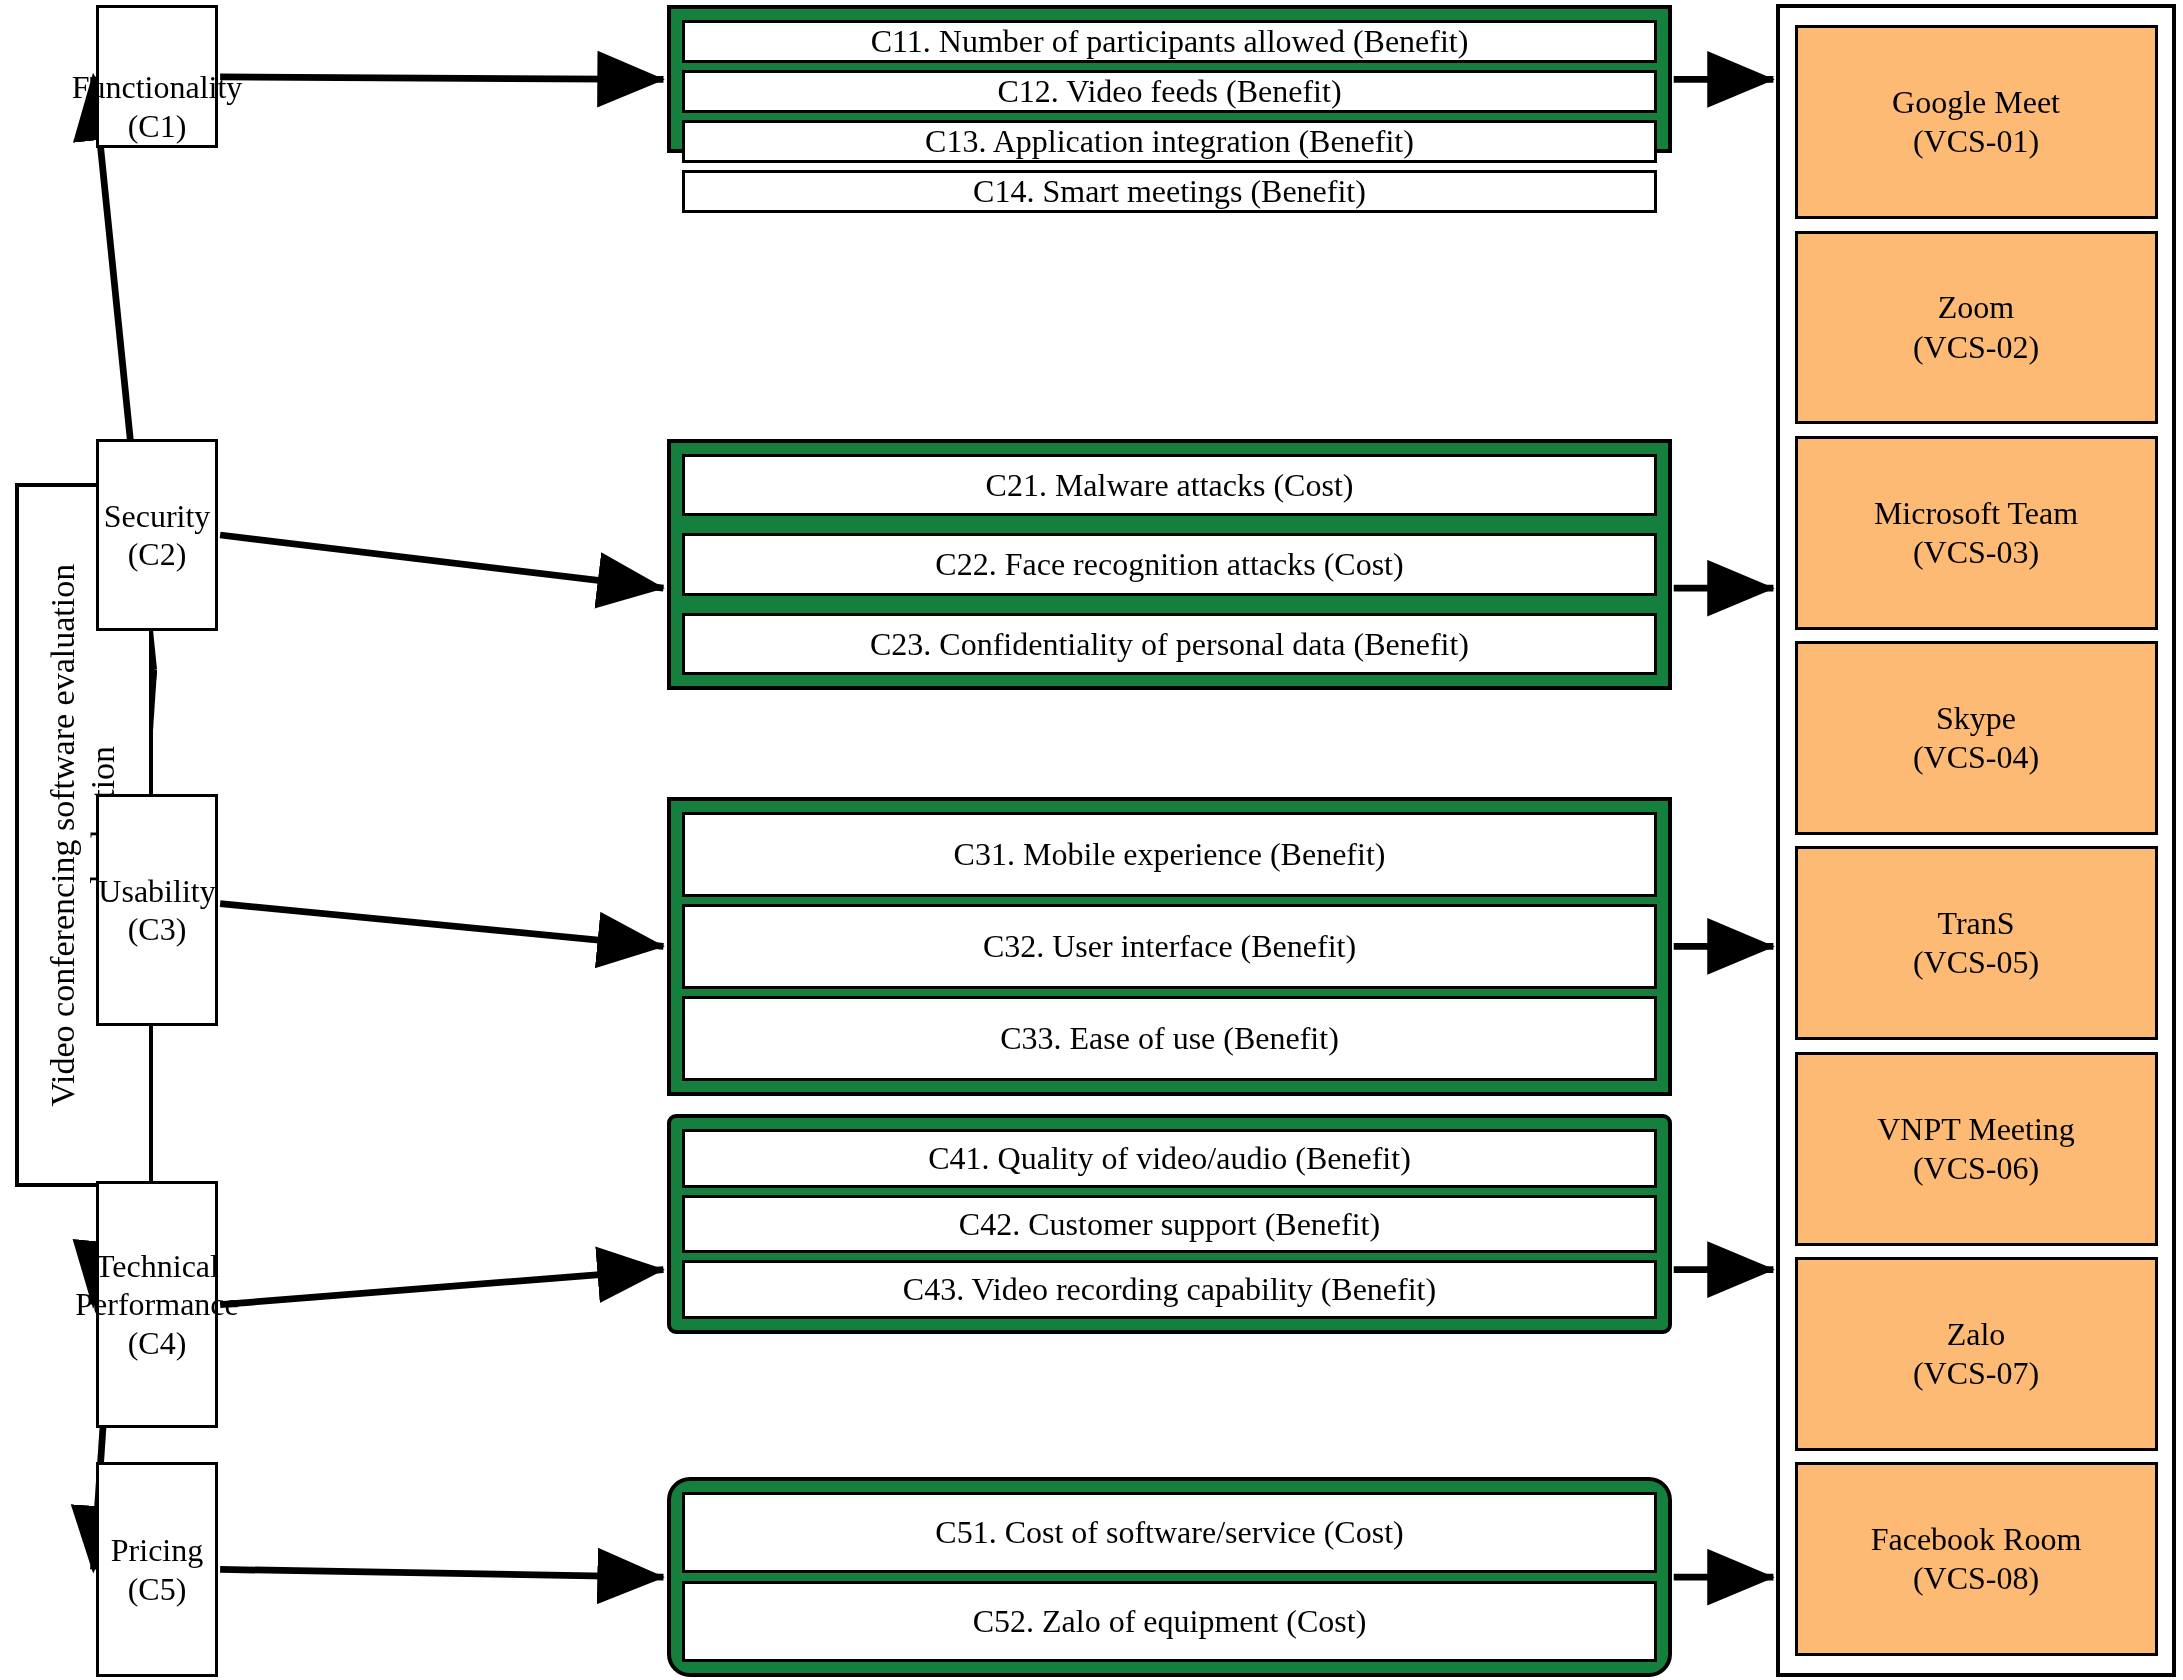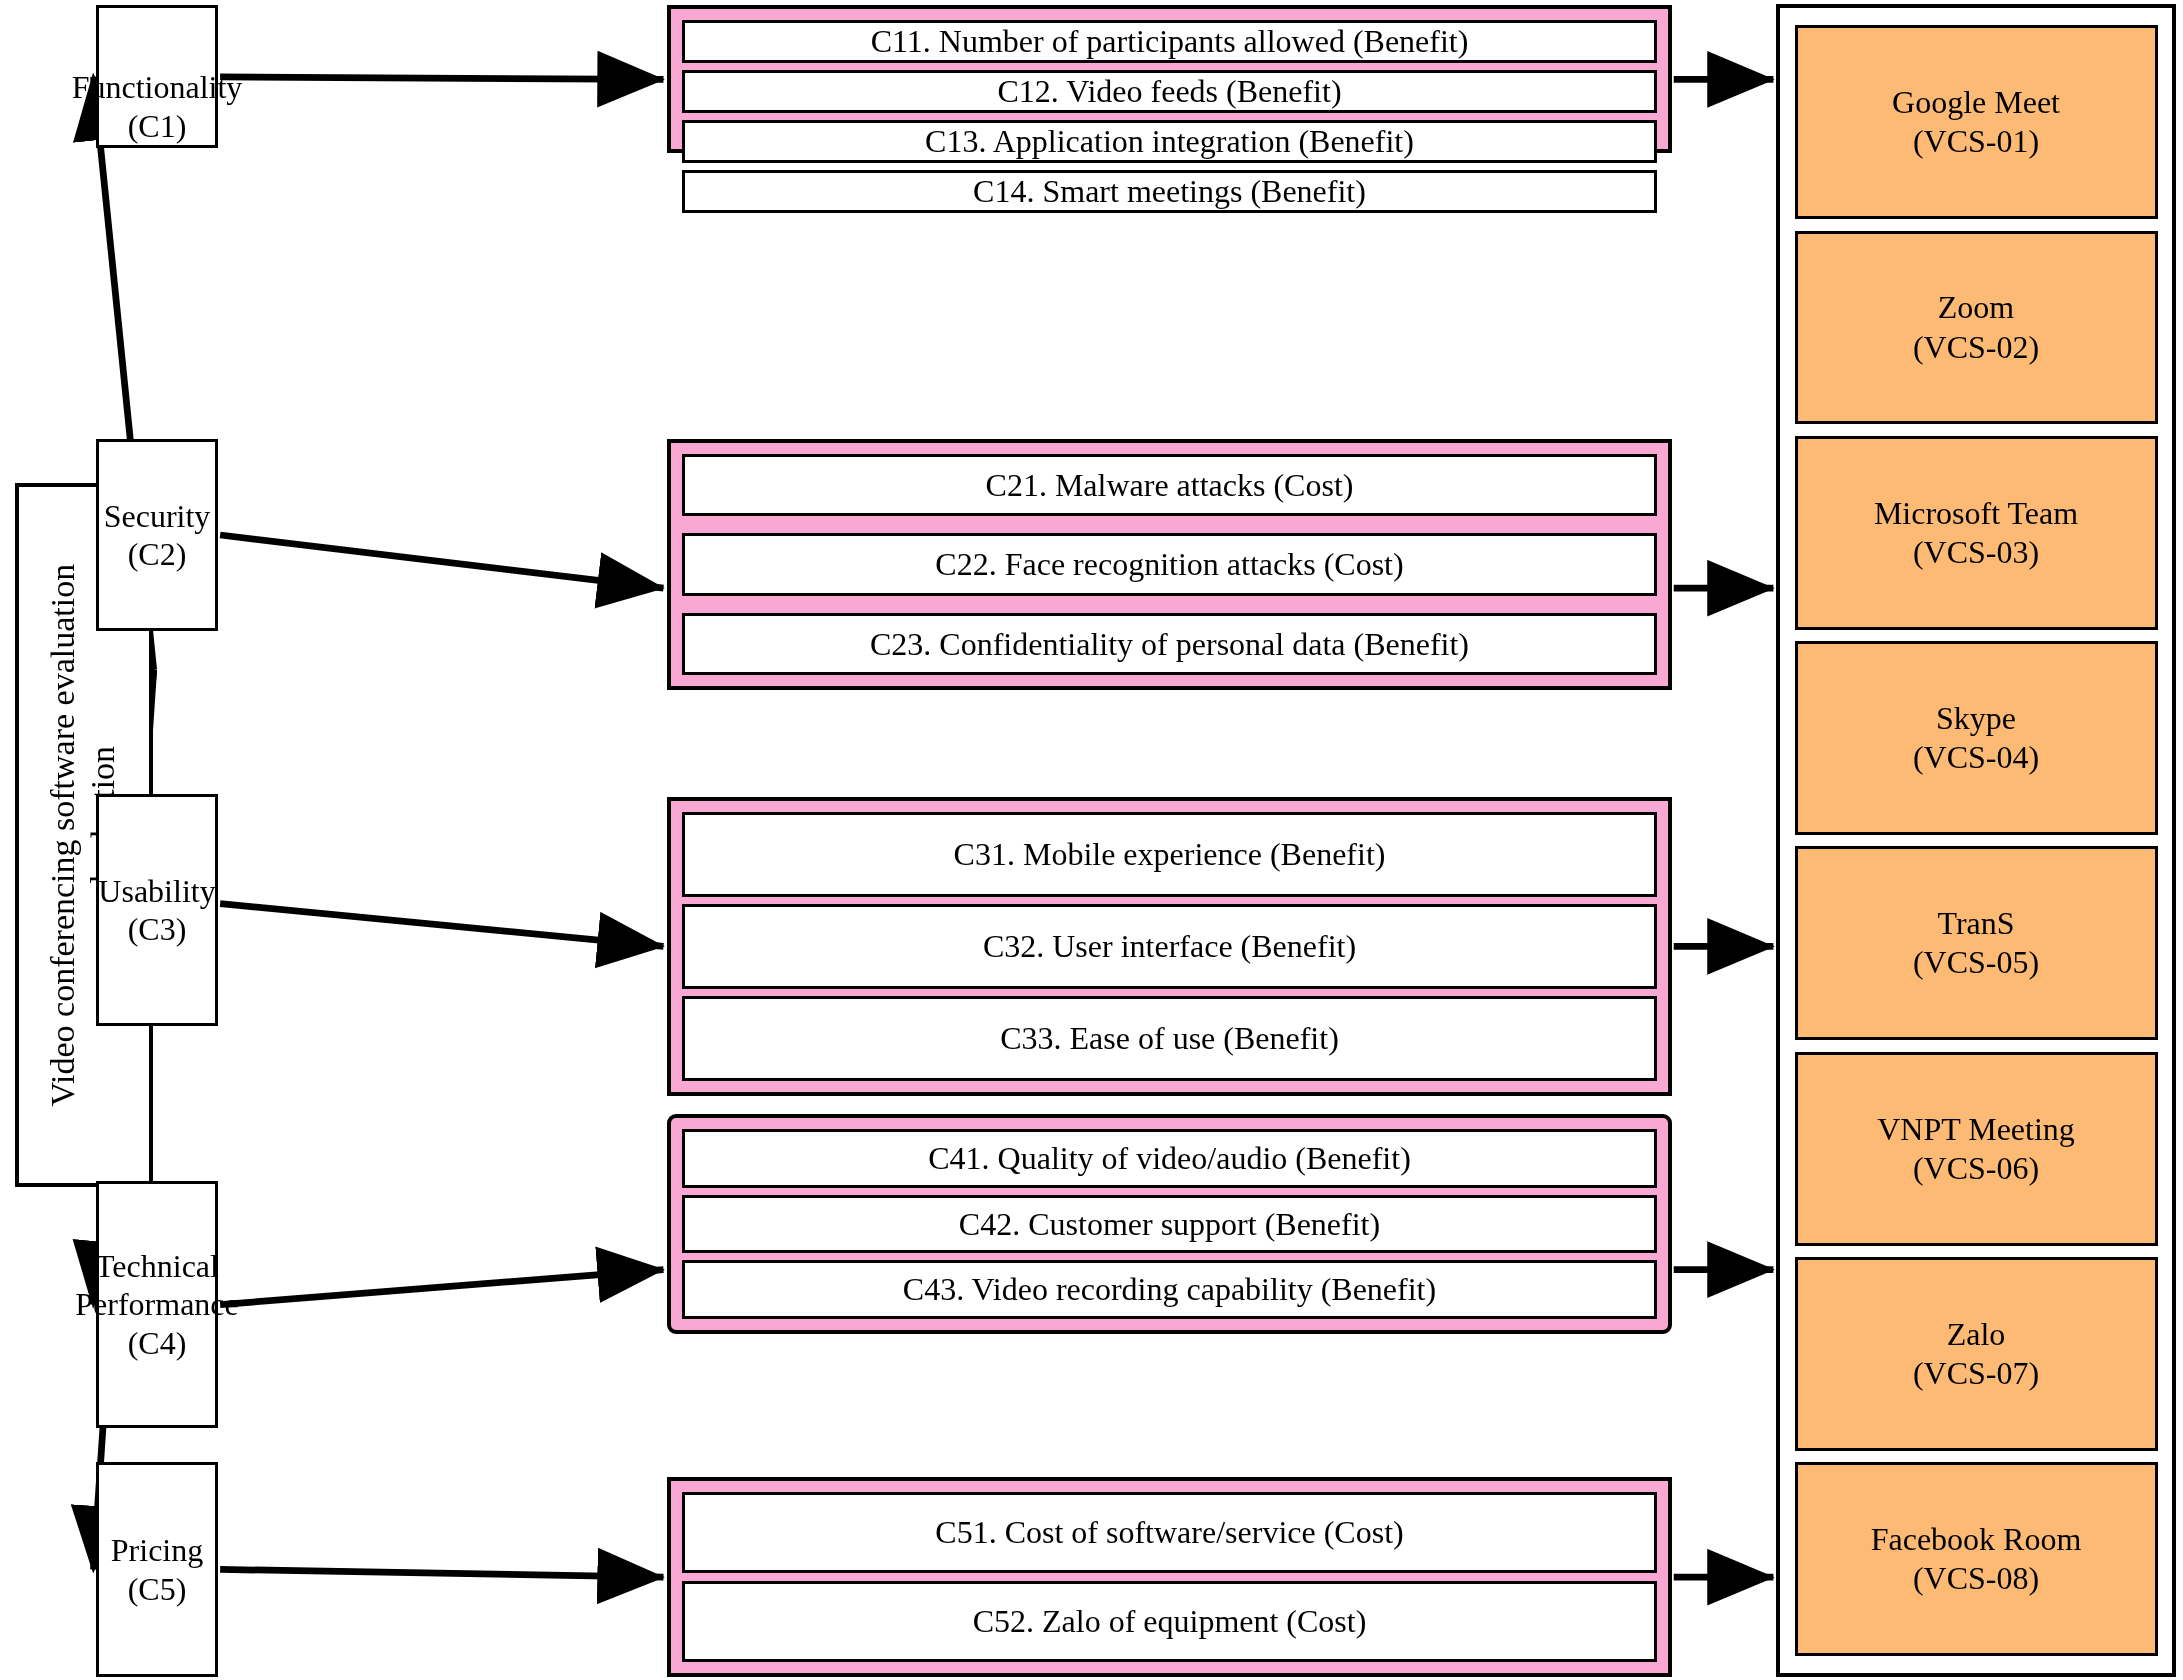--- a/index.html
+++ b/index.html
@@ -13,21 +13,21 @@
   
   #goal-box{left:14.5px;top:483px;width:138px;height:704px;border:4.7px solid #000;}
   #goal-label{transform:rotate(-90deg);white-space:nowrap;font-size:34px;line-height:1.18;
               text-align:center;}
 
   
   .criteria-box{left:96px;font-size:32px;line-height:1.2;padding:0 5.2px;}
 
   
   .subgroup{position:absolute;left:667px;width:1005px;border:4.2px solid #000;box-sizing:border-box;
-            background:#f9a8d4;display:flex;flex-direction:column;justify-content:space-around;
+            background:#15803d;display:flex;flex-direction:column;justify-content:space-around;
             padding:7.3px 11.4px;}
   .subitem{border:3.6px solid #000;box-sizing:border-box;background:#fff;flex:1;margin:3.6px 0;
            display:flex;align-items:center;justify-content:center;text-align:center;
            font-size:32px;line-height:1.15;padding:0 6.2px;}
 
   
   #alt-container{position:absolute;left:1776px;top:4.2px;width:400px;height:1673px;
                  border:4.2px solid #000;box-sizing:border-box;background:#fff;
                  display:flex;flex-direction:column;justify-content:space-between;
                  padding:11.4px 14.5px;}
@@ -135,21 +135,21 @@
         <span>C41. Quality of video/audio (Benefit)</span>
       </div>
     <div class="subitem">
         <span>C42. Customer support (Benefit)</span>
       </div>
     <div class="subitem">
         <span>C43. Video recording capability (Benefit)</span>
       </div>
   </div>
 
-  <div class="subgroup" style="top: 1477px; height: 200px;">
+  <div class="subgroup" style="top: 1477px; height: 200px; border-radius: 23px;">
     <div class="subitem">
         <span>C51. Cost of software/service (Cost)</span>
       </div>
     <div class="subitem">
         <span>C52. Zalo of equipment (Cost)</span>
       </div>
   </div>
 
   <div id="alt-container">
     <div class="alt-box">

